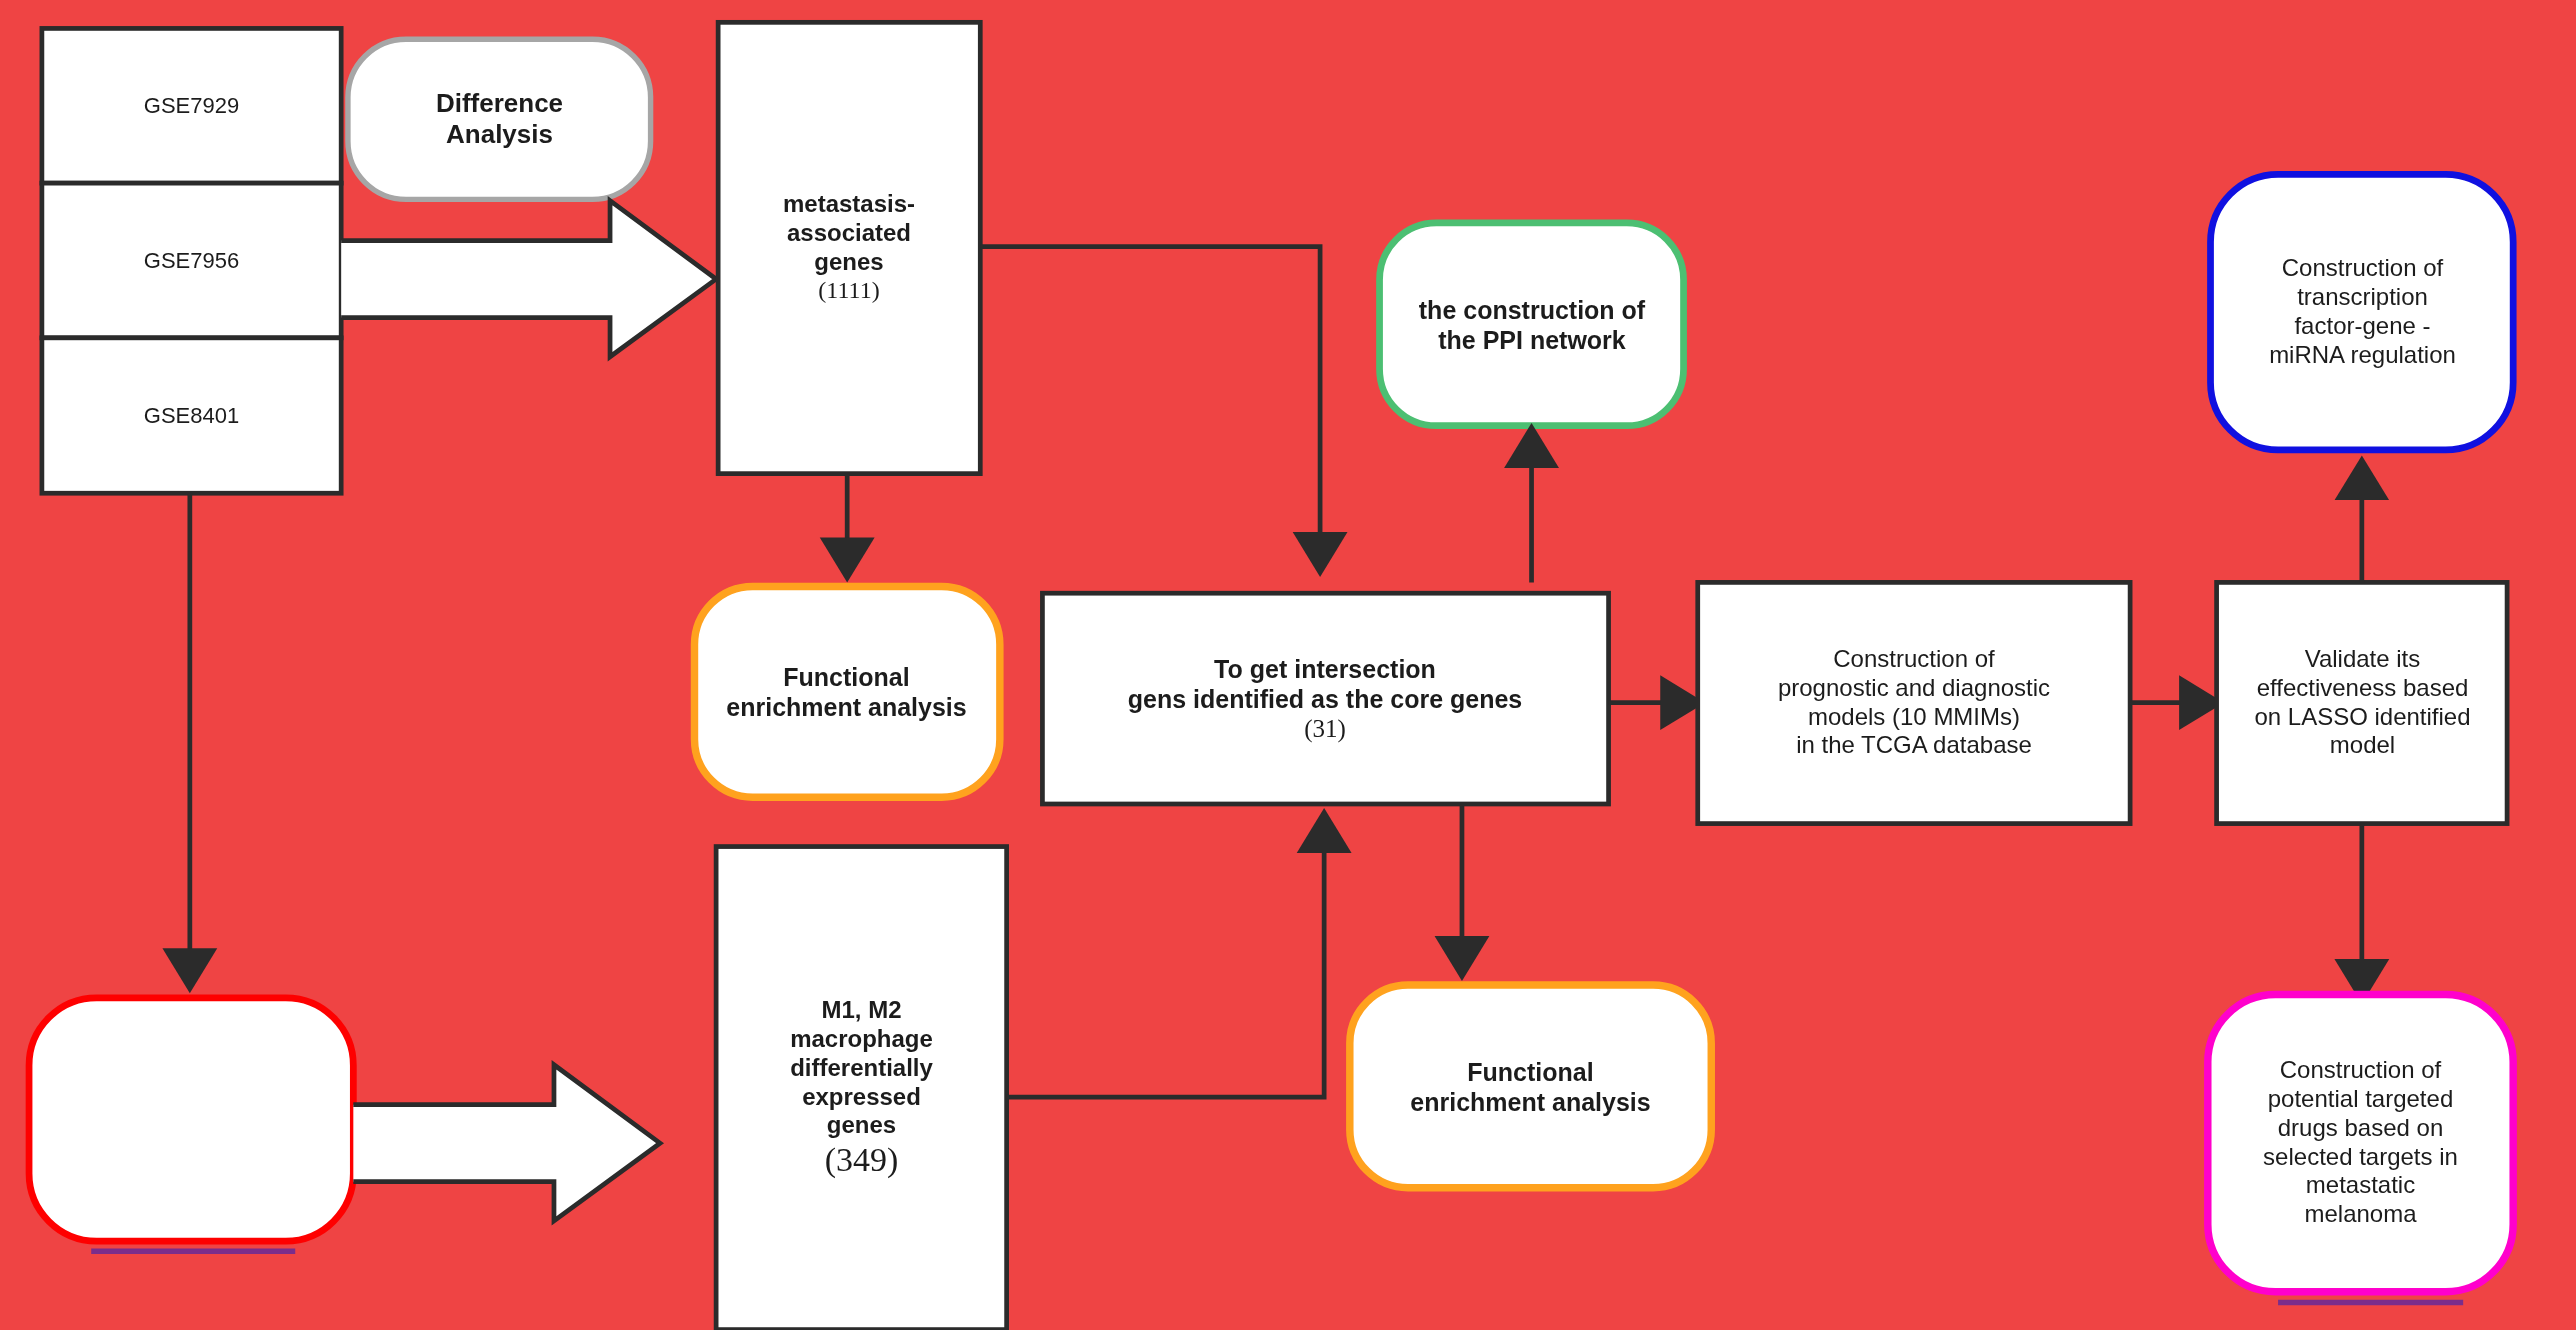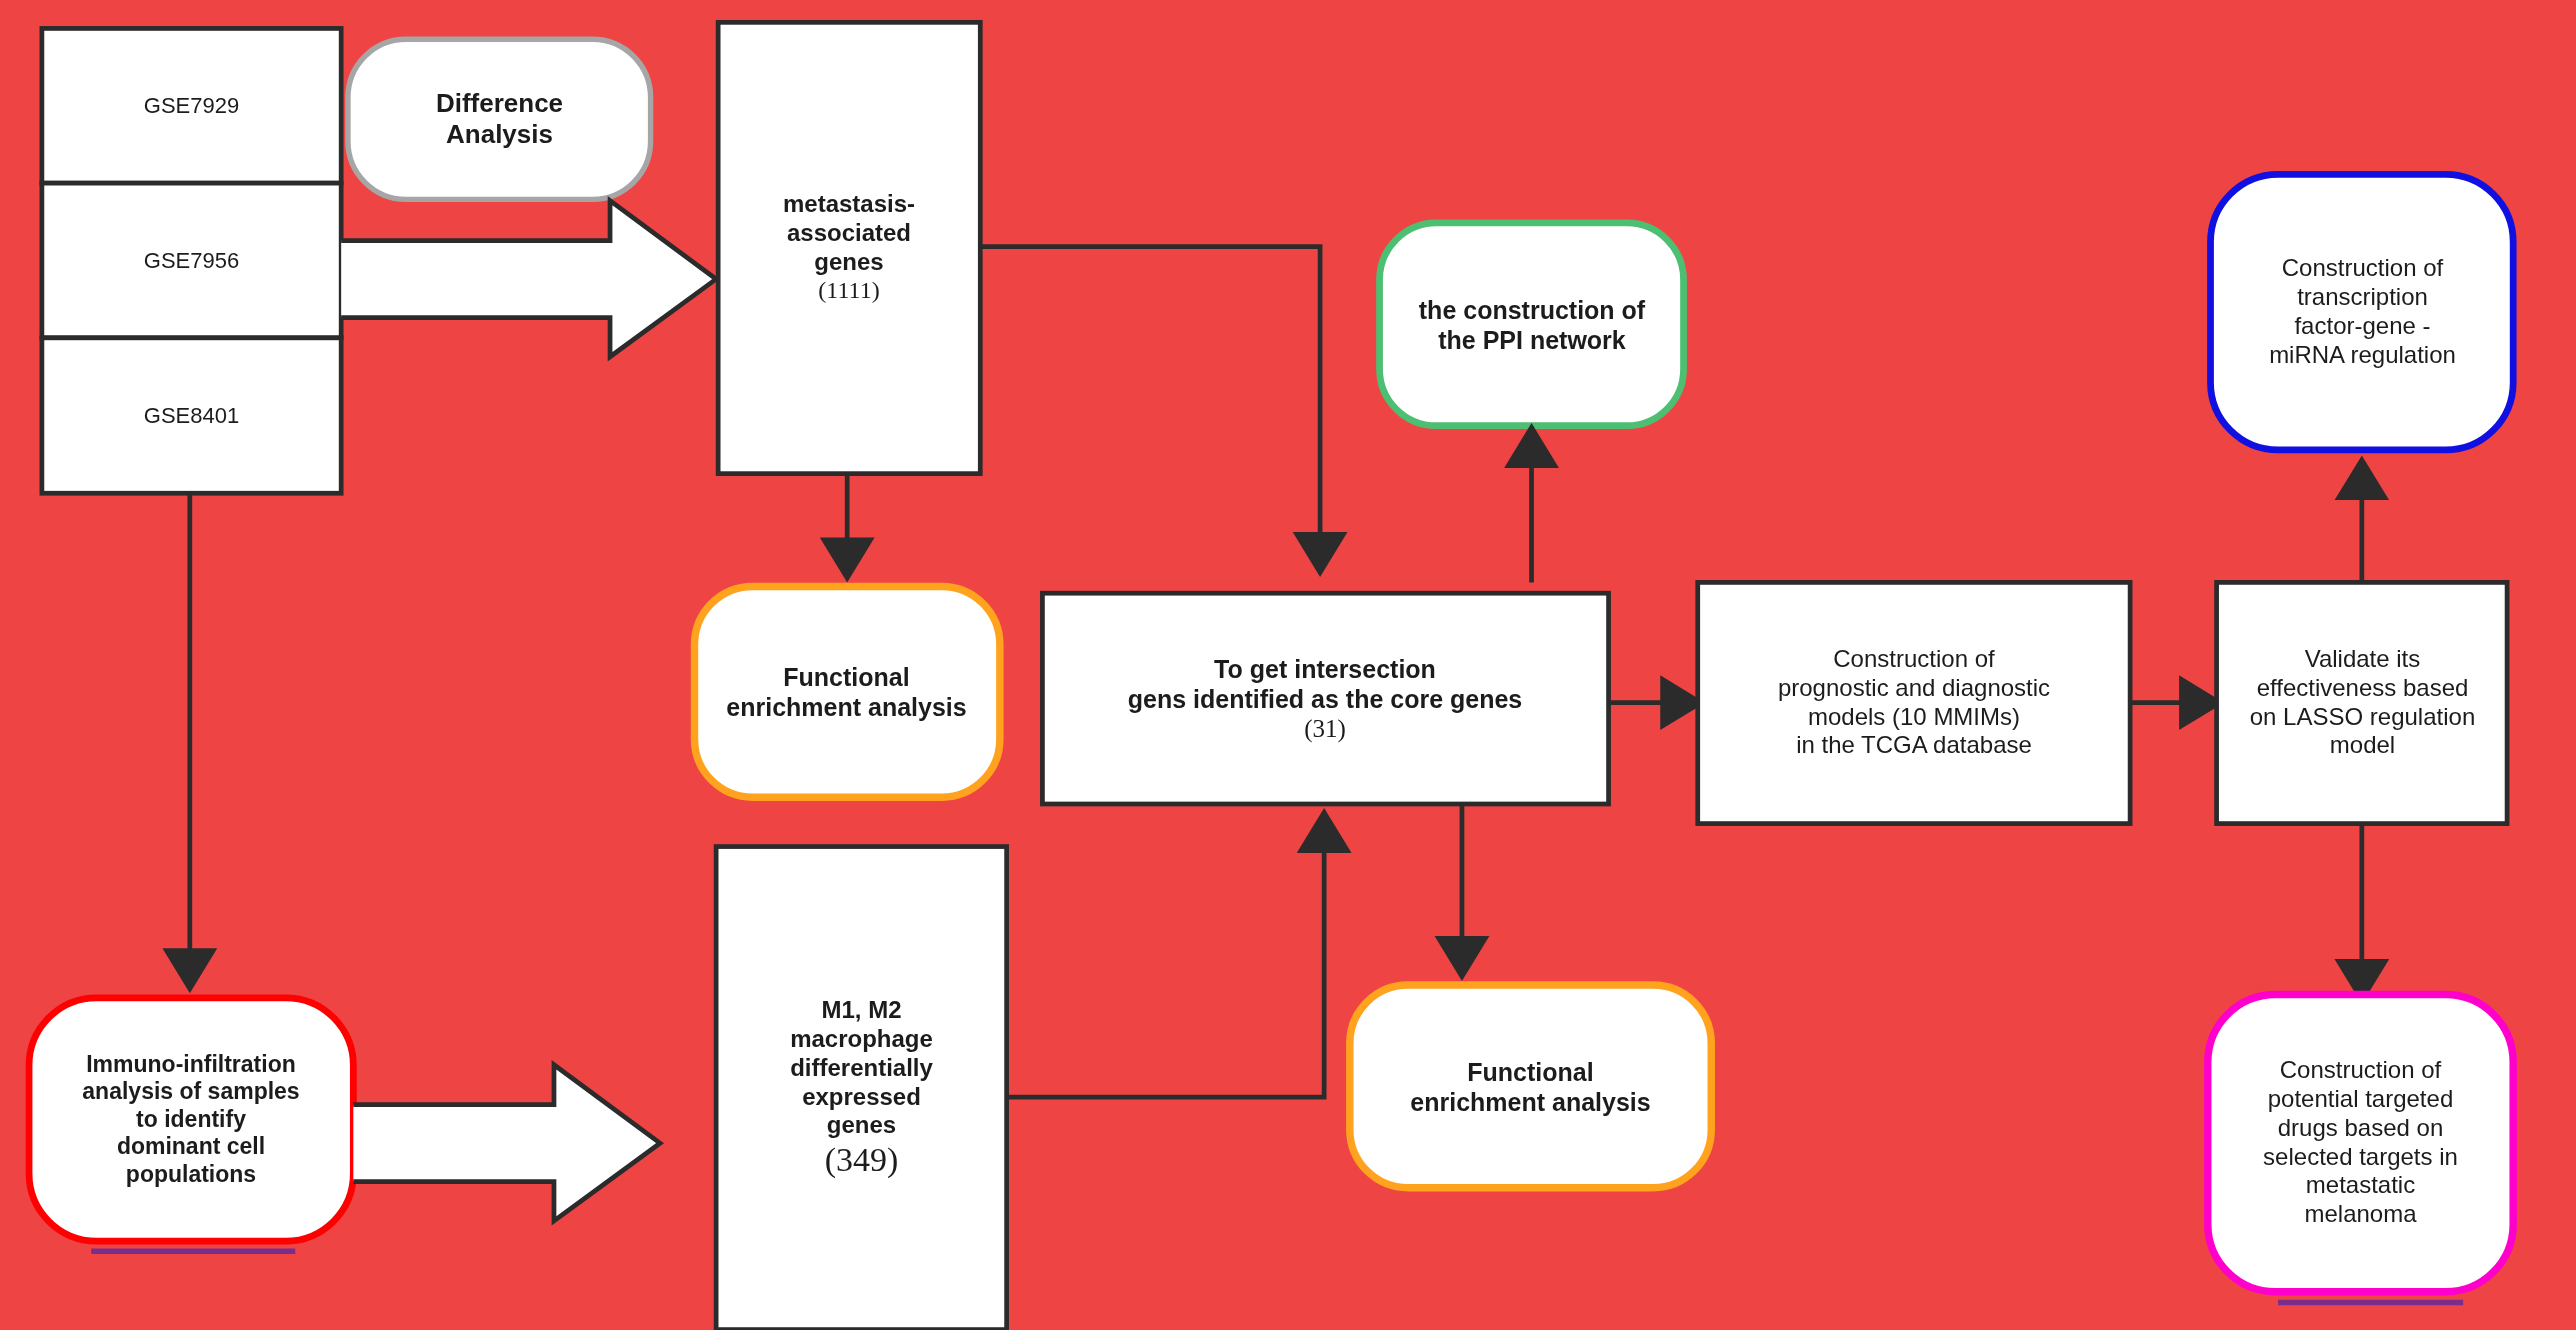--- a/index.html
+++ b/index.html
@@ -142,29 +142,20 @@
     </div>
   </div>
 
   <div class="node-text bold" style="left:1350px;top:985px;width:361px;height:203px;font-size:25px;">
     <div>
       <span class="ln">Functional</span>
       <span class="ln">enrichment analysis</span>
     </div>
   </div>
 
-  <div class="node-text bold" style="left:29px;top:998px;width:324px;height:243px;font-size:23px;">
-    <div>
-      <span class="ln">Immuno-infiltration</span>
-      <span class="ln">analysis of samples</span>
-      <span class="ln">to identify</span>
-      <span class="ln">dominant cell</span>
-      <span class="ln">populations</span>
-    </div>
-  </div>
 
   <div class="node-text" style="left:716px;top:847px;width:291px;height:483px;font-size:24px;">
     <div>
       <span class="ln bold">M1, M2</span>
       <span class="ln bold">macrophage</span>
       <span class="ln bold">differentially</span>
       <span class="ln bold">expressed</span>
       <span class="ln bold">genes</span>
       <span class="ln serif" style="font-size:34px;">(349)</span>
     </div>
@@ -176,21 +167,21 @@
       <span class="ln">prognostic and diagnostic</span>
       <span class="ln">models (10 MMIMs)</span>
       <span class="ln">in the TCGA database</span>
     </div>
   </div>
 
   <div class="node-text" style="left:2217px;top:582px;width:291px;height:241px;font-size:24px;">
     <div>
       <span class="ln">Validate its</span>
       <span class="ln">effectiveness based</span>
-      <span class="ln">on LASSO regulation</span>
+      <span class="ln">on LASSO identified</span>
       <span class="ln">model</span>
     </div>
   </div>
 
   <div class="node-text" style="left:2211px;top:174px;width:303px;height:276px;font-size:24px;">
     <div>
       <span class="ln">Construction of</span>
       <span class="ln">transcription</span>
       <span class="ln">factor-gene -</span>
       <span class="ln">miRNA regulation</span>

